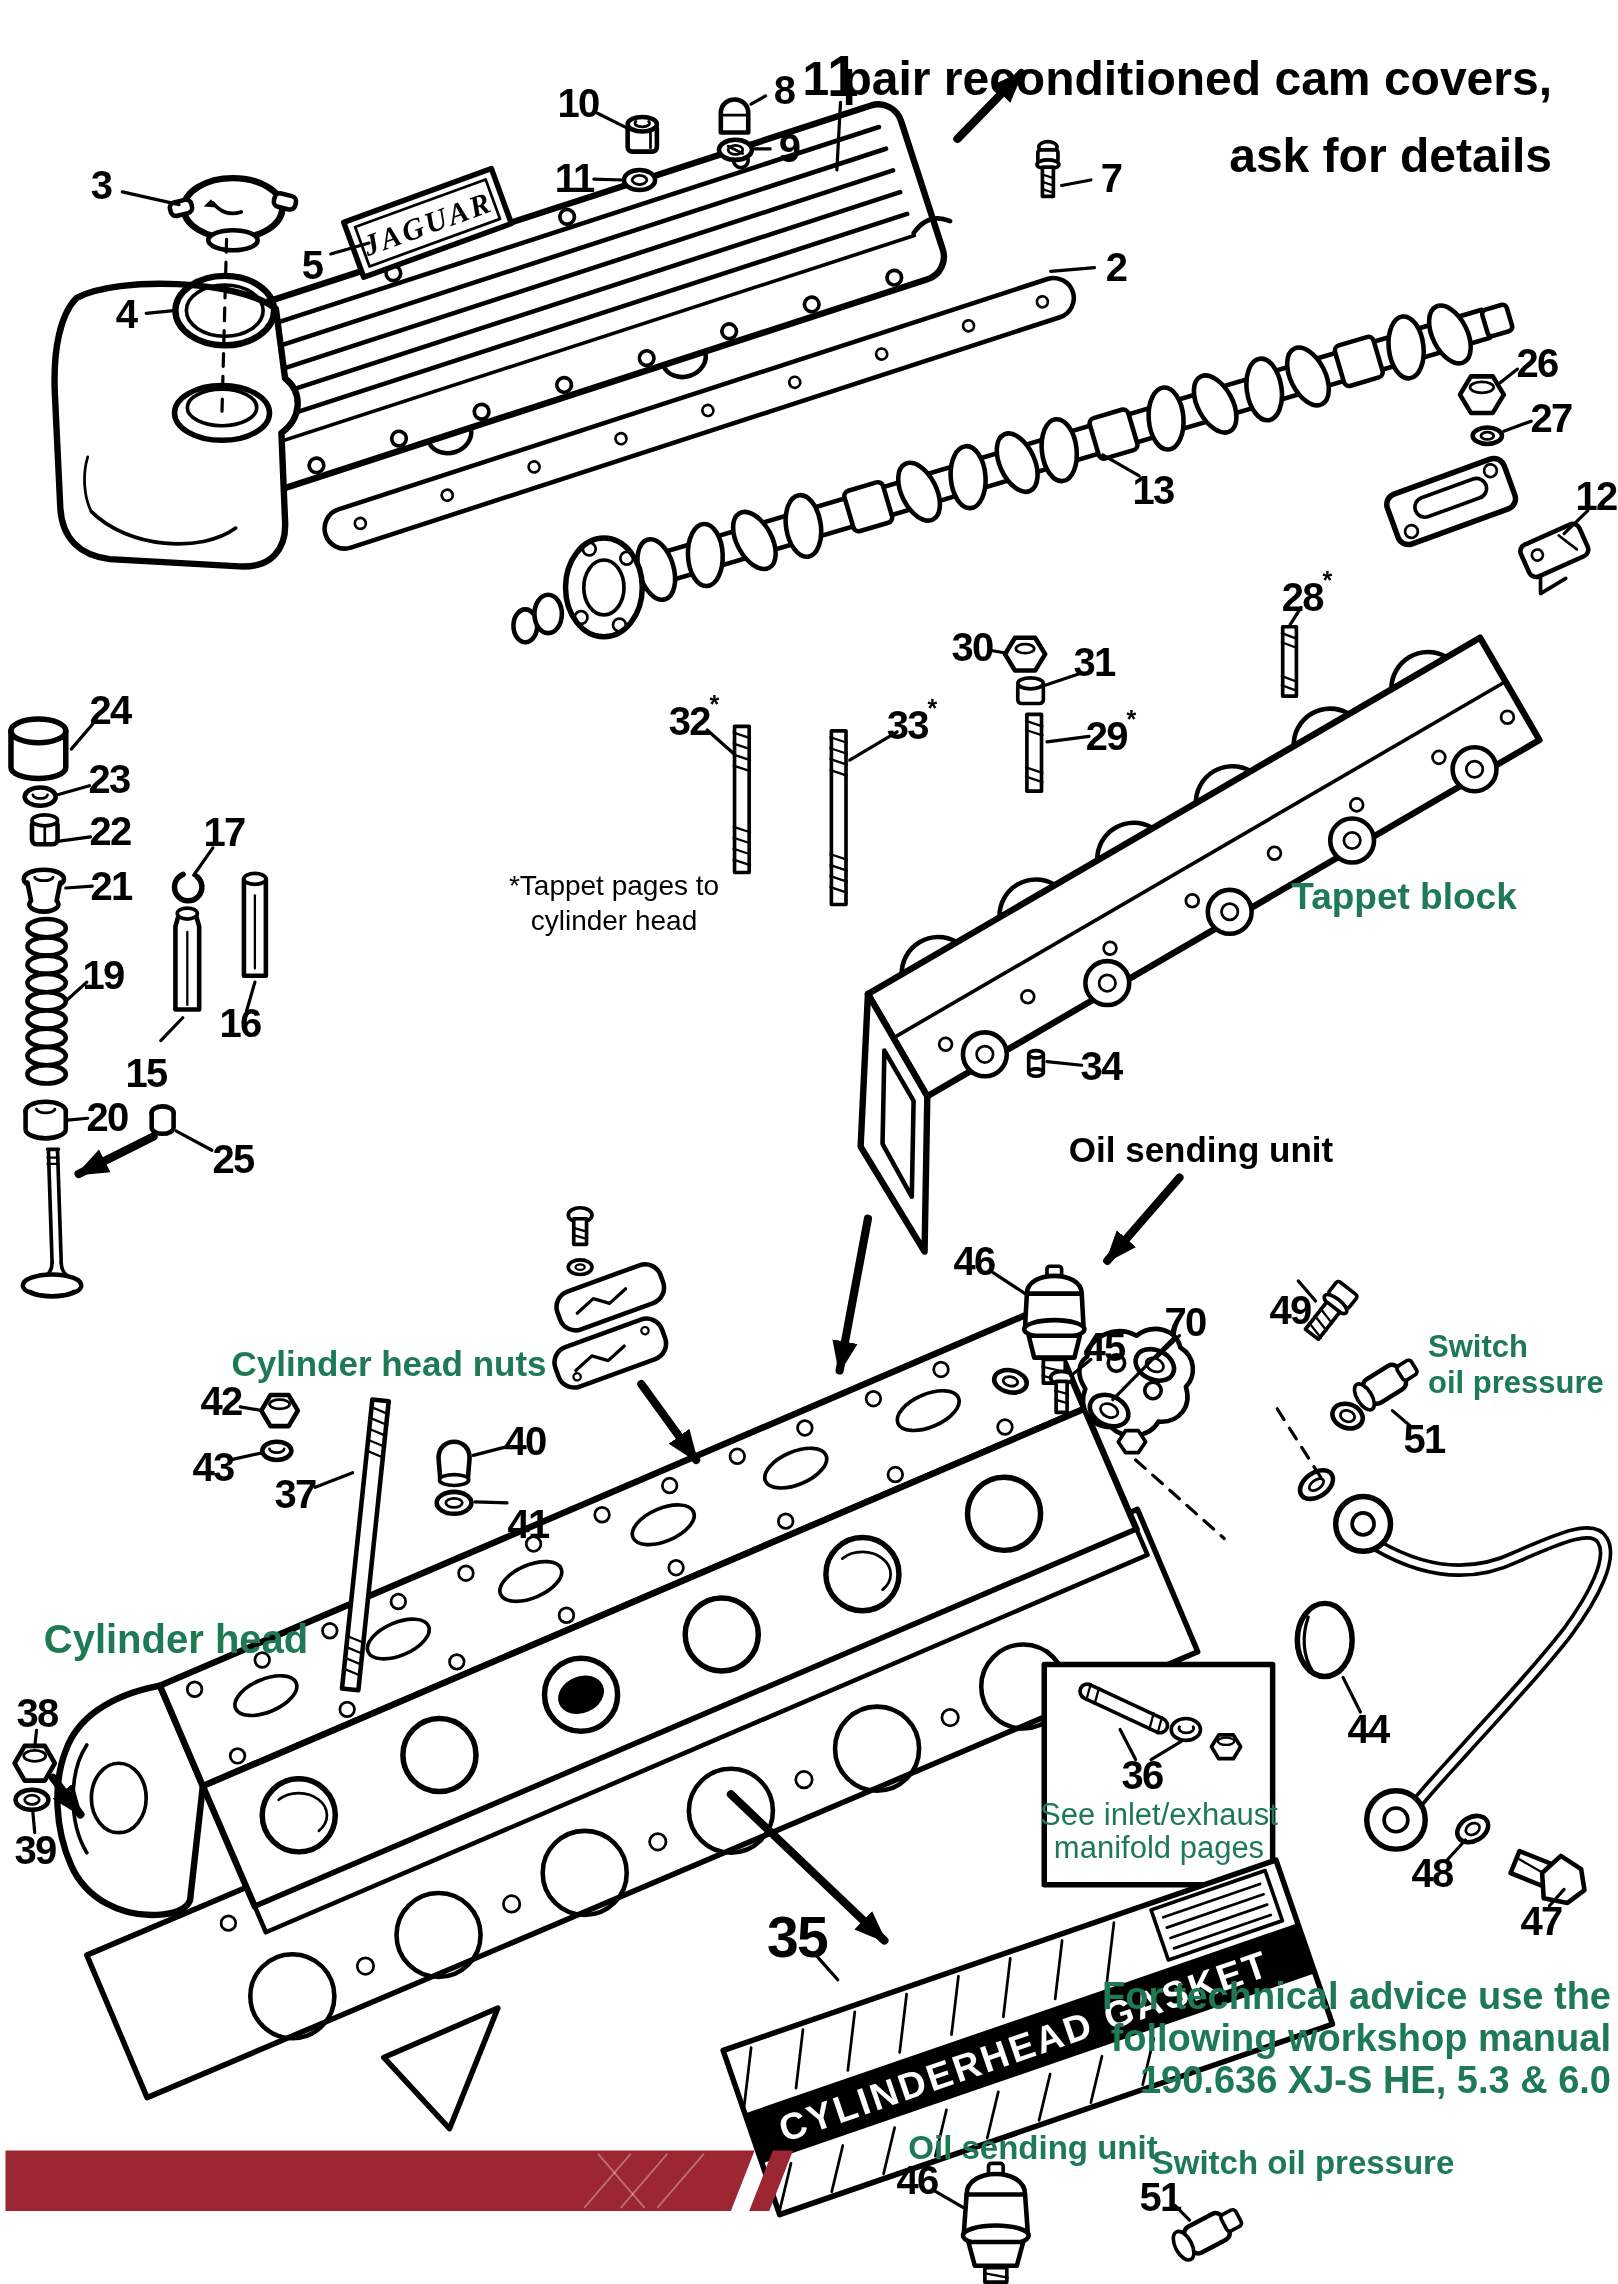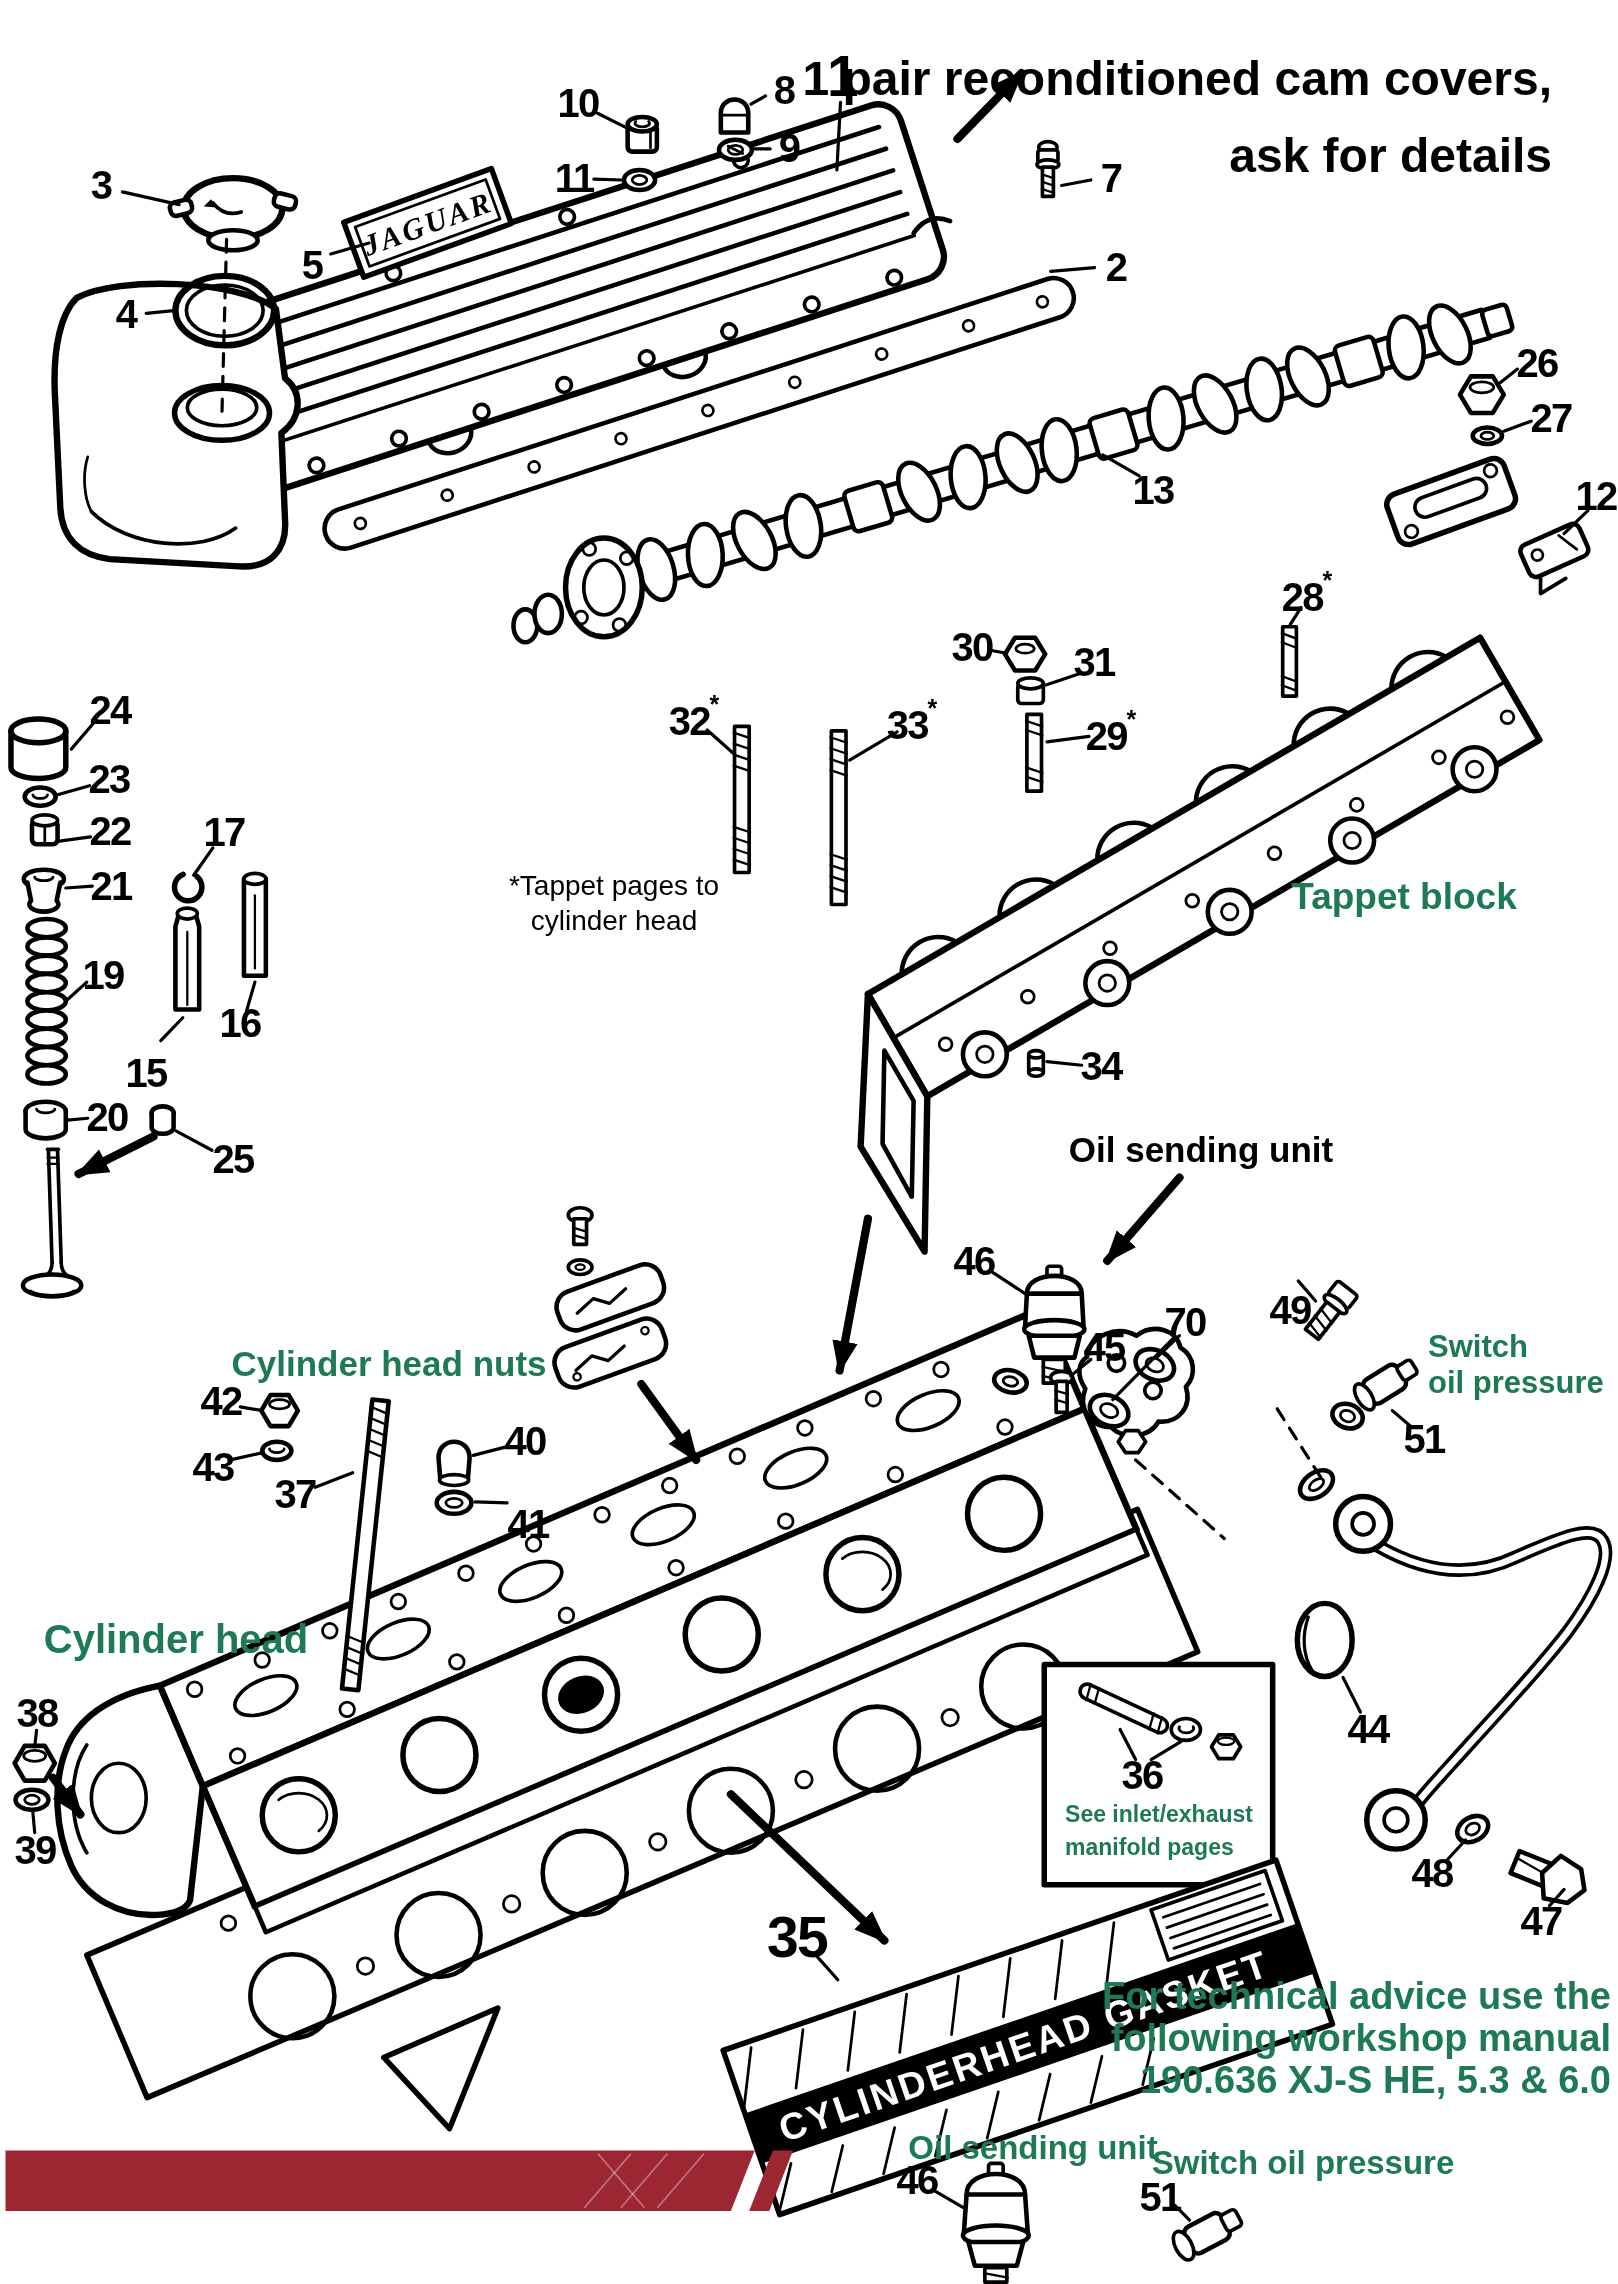--- a/index.html
+++ b/index.html
@@ -665,21 +665,21 @@
       <div class="lbl" style="left: 1428px; top: 1329px; font-size: 31px; line-height: 36px; color: rgb(30, 122, 84); font-weight: 700; text-align: left;">
         <div>Switch</div>
         <div>oil pressure</div>
       </div>
       <div class="lbl" style="left: 389px; top: 1345px; font-size: 35px; line-height: 38px; color: rgb(30, 122, 84); font-weight: 700; text-align: center; transform: translateX(-50%);">
         <div>Cylinder head nuts</div>
       </div>
       <div class="lbl" style="left: 176px; top: 1617px; font-size: 40px; line-height: 44px; color: rgb(30, 122, 84); font-weight: 700; text-align: center; transform: translateX(-50%);">
         <div>Cylinder head</div>
       </div>
-      <div class="lbl" style="left: 1159px; top: 1798px; font-size: 23px; line-height: 33px; color: rgb(30, 122, 84); font-weight: 700; text-align: left; transform: translateX(-50%);">
+      <div class="lbl" style="left: 1159px; top: 1798px; font-size: 31px; line-height: 33px; color: rgb(30, 122, 84); font-weight: 400; text-align: center; transform: translateX(-50%);">
         <div>See inlet/exhaust</div>
         <div>manifold pages</div>
       </div>
       <div class="lbl" style="left: 1611px; top: 1975px; font-size: 38px; line-height: 42px; color: rgb(30, 122, 84); font-weight: 700; text-align: right; transform: translateX(-100%);">
         <div>For technical advice use the</div>
         <div>following workshop manual</div>
         <div>190.636 XJ-S HE, 5.3 &amp; 6.0</div>
       </div>
       <div class="lbl" style="left: 27.4px; top: 2160px; font-size: 42px; line-height: 46px; color: rgb(255, 255, 255); font-weight: 700; text-align: left; margin-top: 46px;">
         <div>IMPORTANT PARTS</div>

